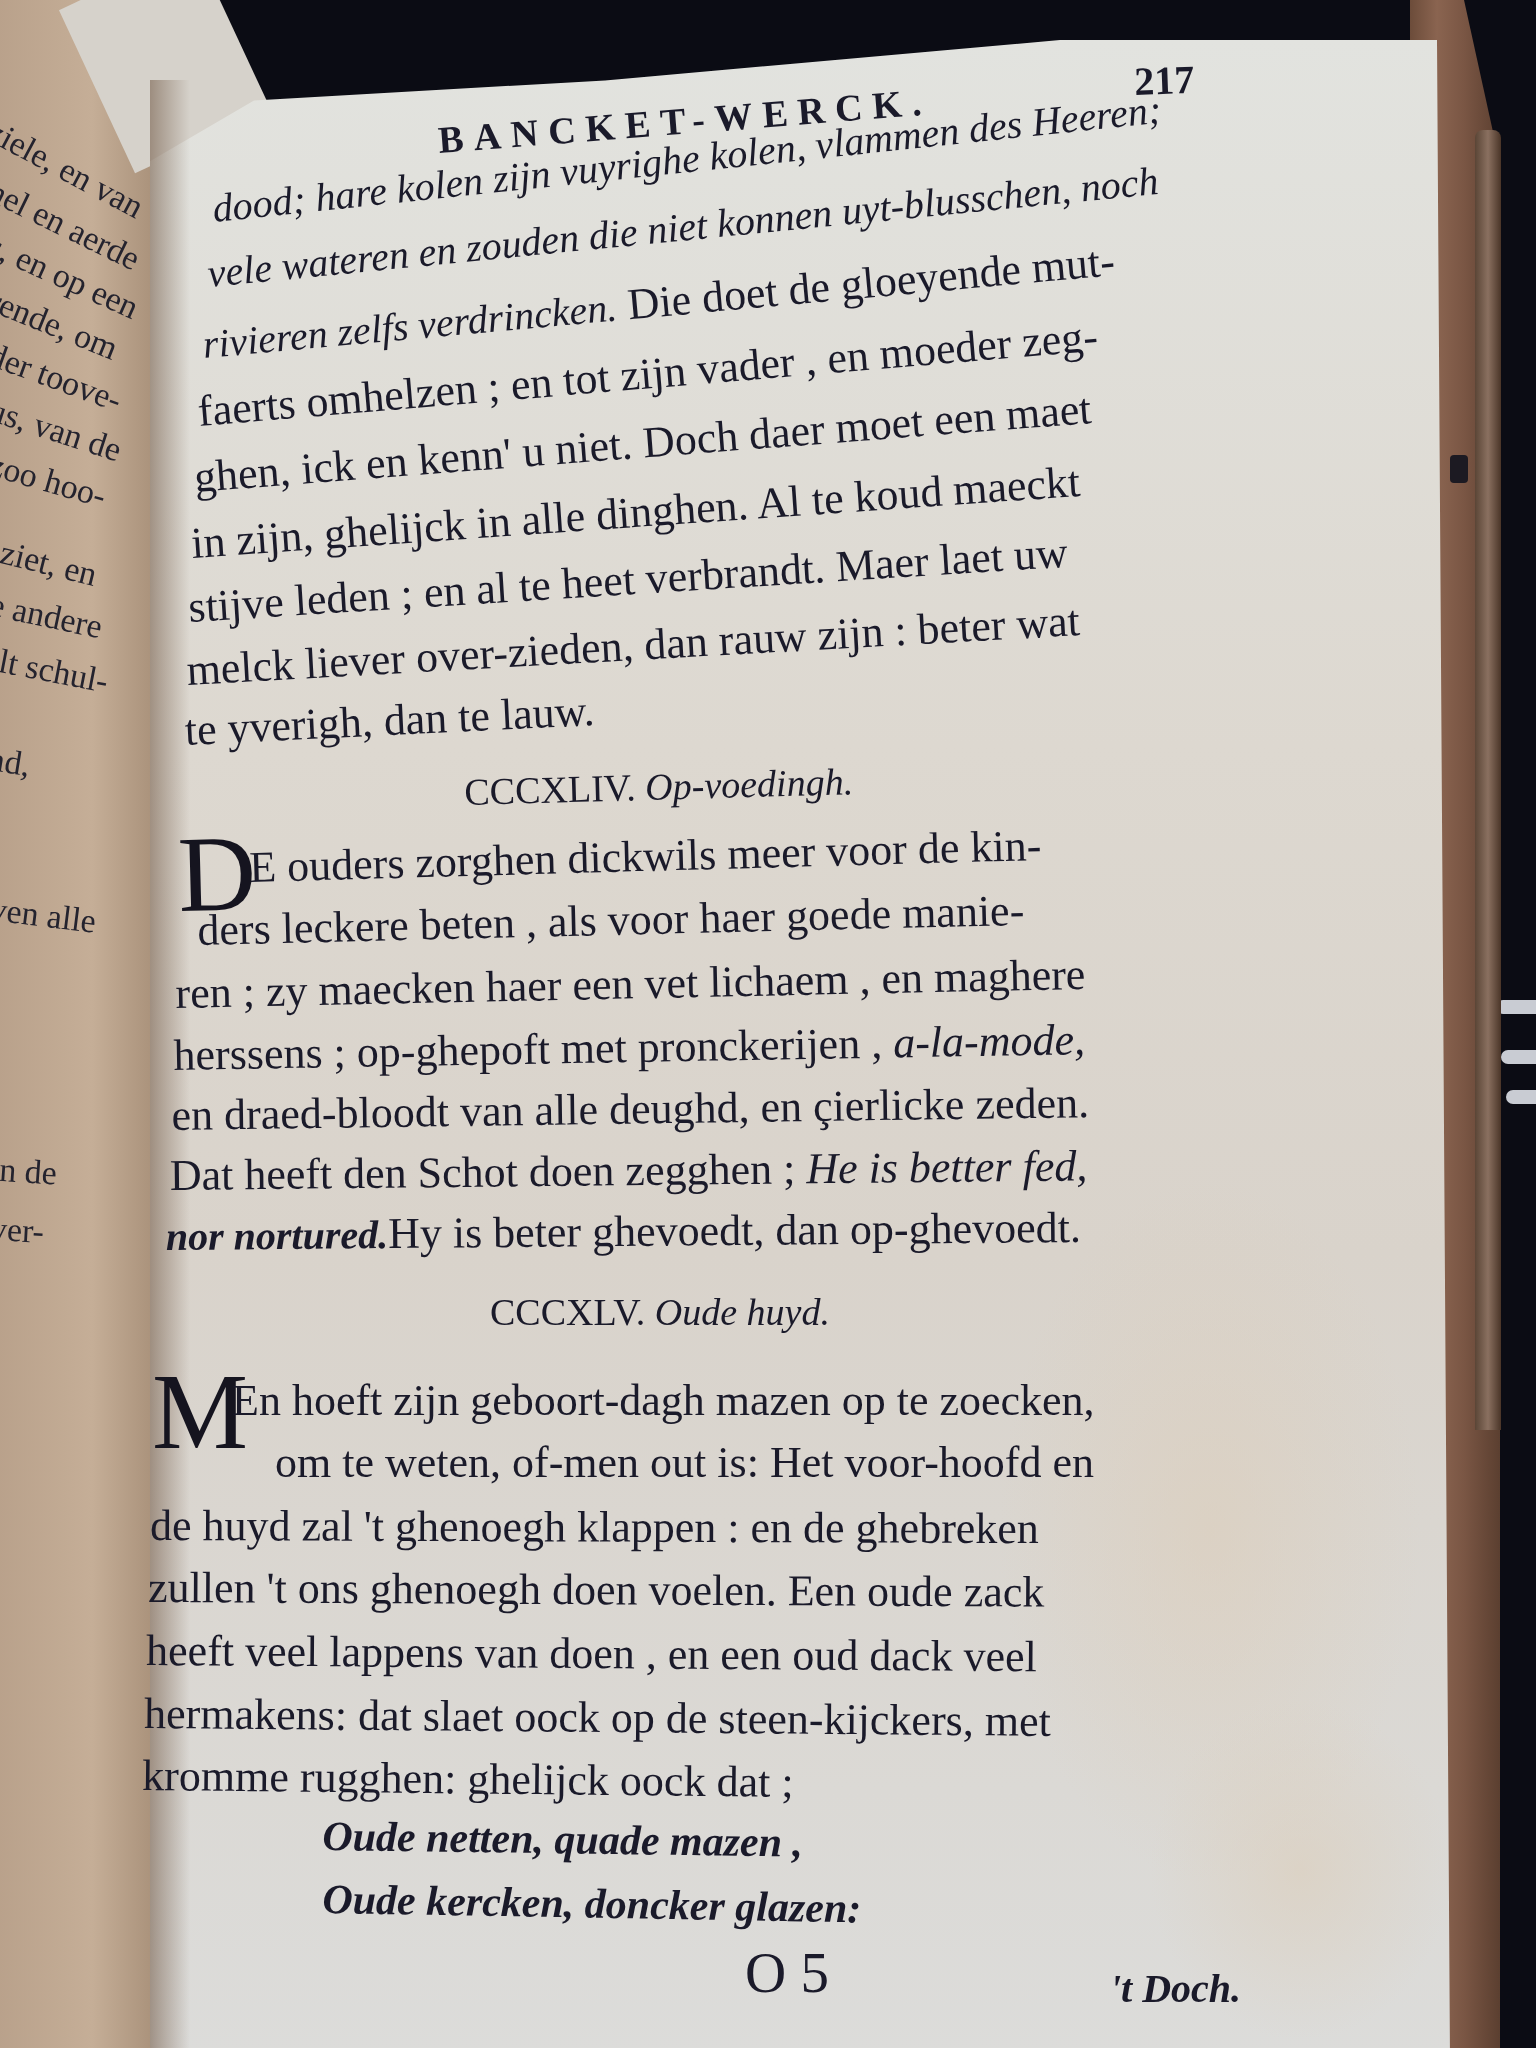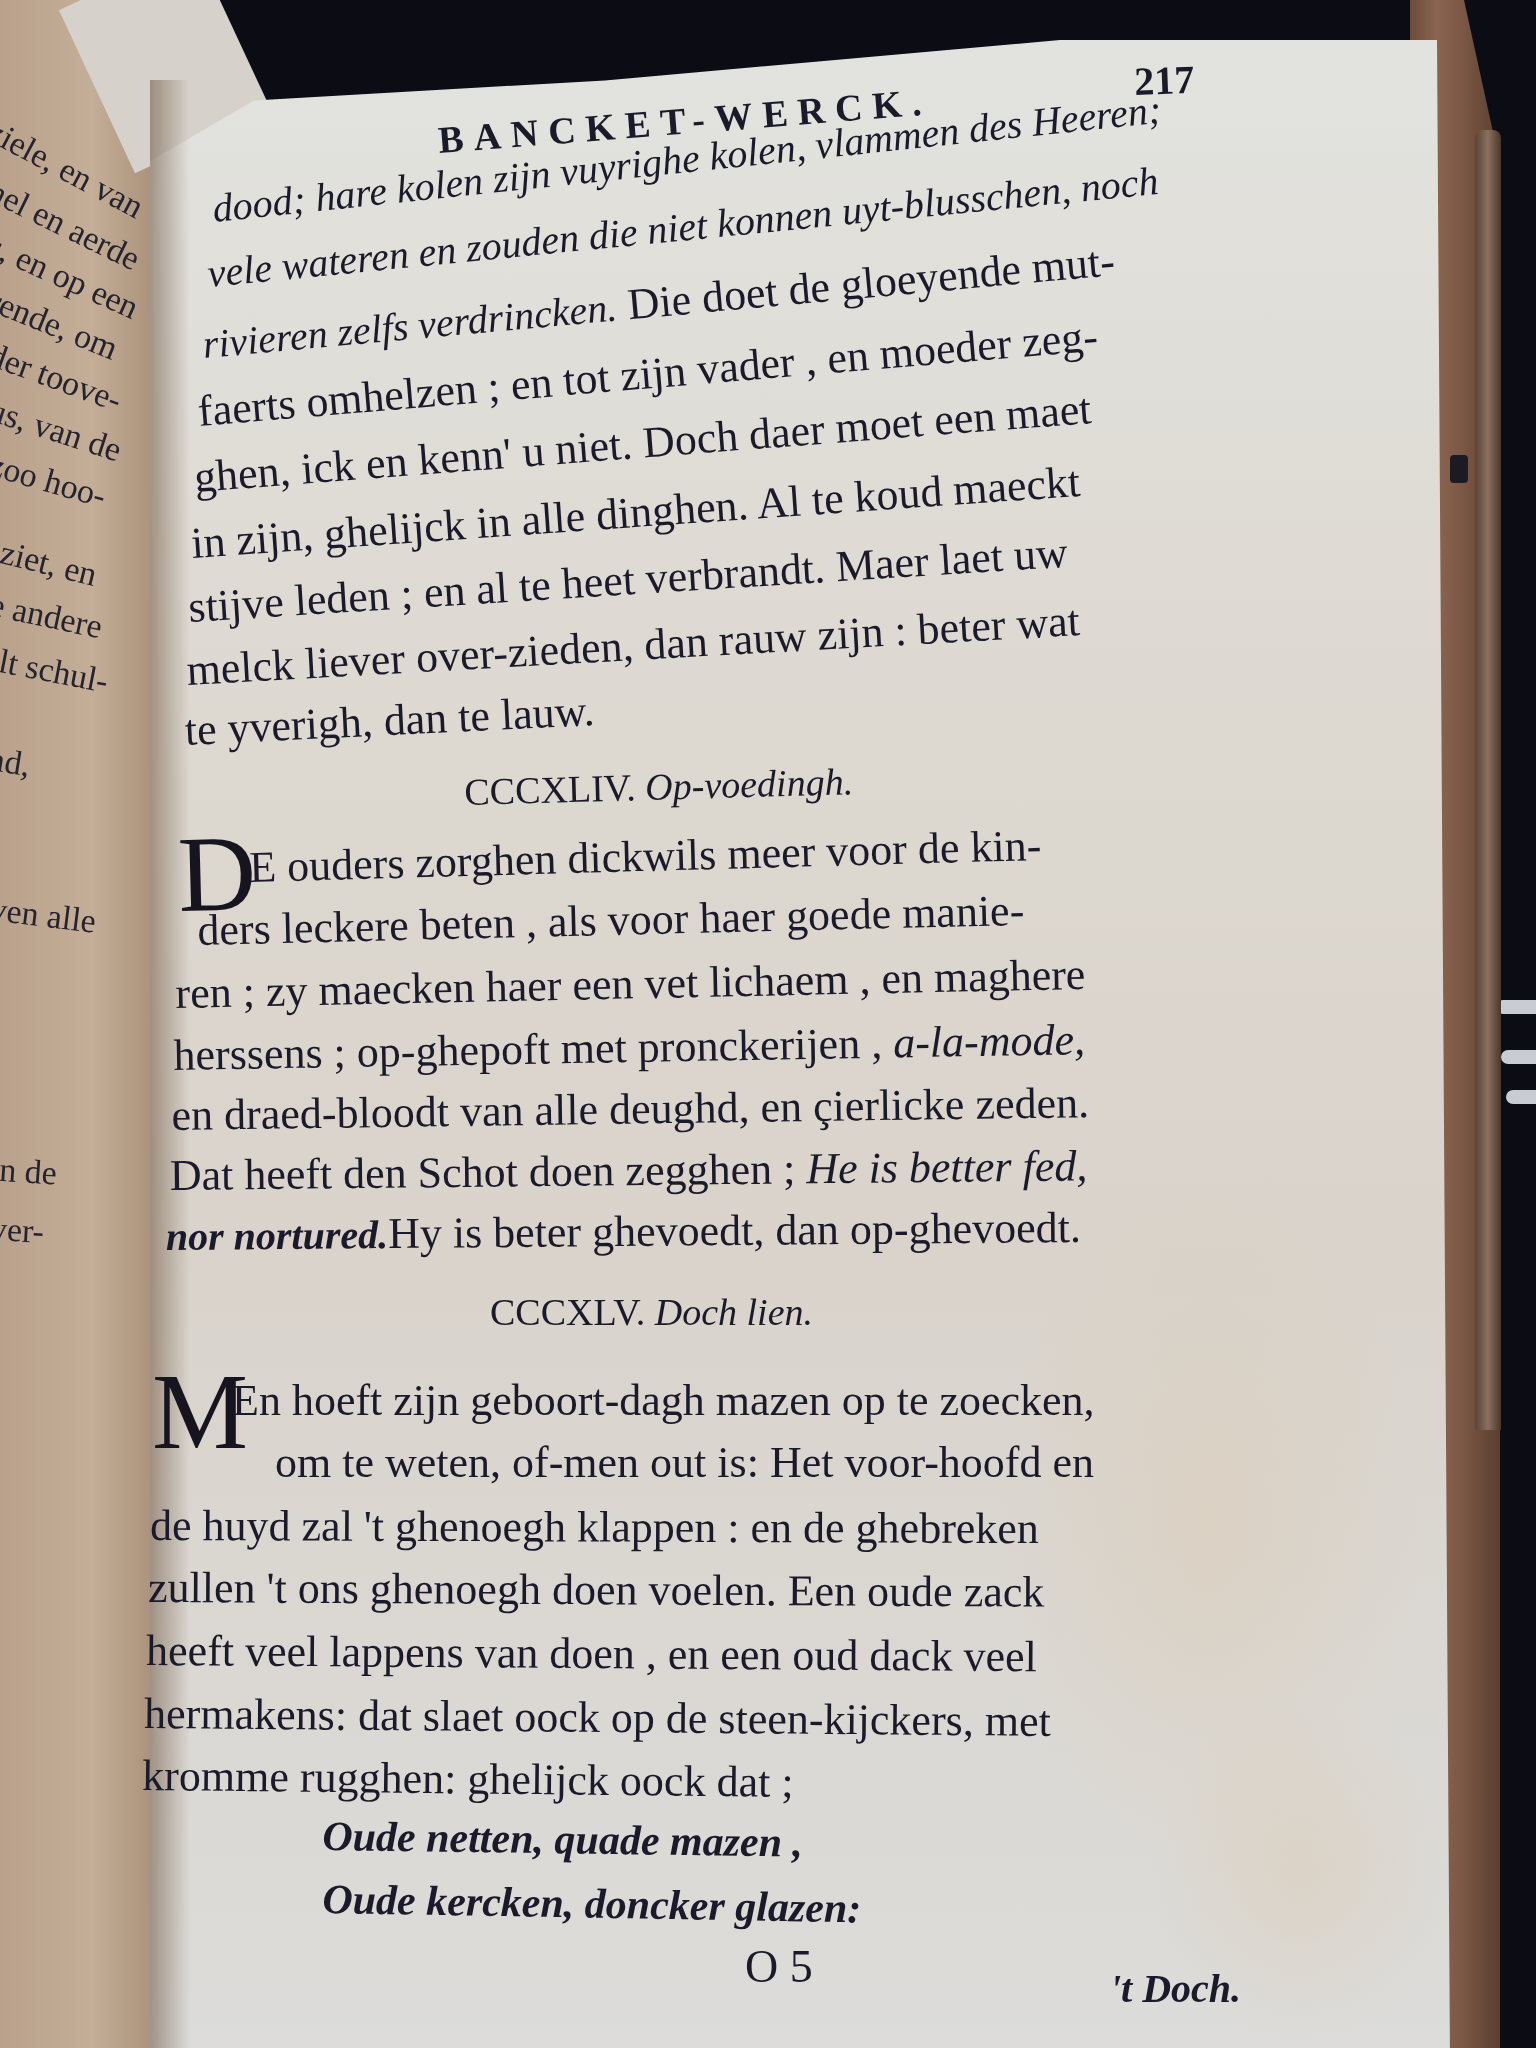--- a/index.html
+++ b/index.html
@@ -63,21 +63,21 @@
       transform-origin: left bottom;
     }
     .it { font-style: italic; }
     .running-head {
       font-size: 38px; letter-spacing: 10px; font-variant: small-caps; font-weight: bold;
     }
     .pageno { font-size: 40px; font-weight: bold; }
     .body { font-size: 44px; }
     .heading { font-size: 38px; }
     .dropcap { font-size: 108px; line-height: 1; position: absolute; color: #15141f; }
-    .sig { font-size: 46px; }
+    .sig { font-size: 57px; }
   </style>
 </head>
 <body>
 
 <div class="cable" style="top:1000px;width:60px;"></div>
 <div class="cable" style="top:1050px;width:55px;"></div>
 <div class="cable" style="top:1090px;width:50px;"></div>
 
 <div class="left-page"></div>
 <div class="left-page-top"></div>
@@ -145,21 +145,21 @@
     <span>Dat heeft den Schot doen zegghen  ;  </span><span class="it">He is better  fed,</span>
   </div>
   <div class="line body" style="left:166px;top:1210px;transform:rotate(-0.5deg);">
     <span class="it" style="font-weight:bold;font-size:40px;">nor nortured.</span><span>Hy is beter ghevoedt, dan op-ghevoedt.</span>
   </div>
 </div>
 
 <div>
   <div class="line heading" style="left:490px;top:1290px;transform:rotate(0deg);">
     <span>CCCXLV.</span>
-    <span class="it">Doch lien.</span>
+    <span class="it">Oude huyd.</span>
   </div>
   <div class="dropcap" style="left:152px;top:1358px;">M</div>
   <div class="line body" style="left:232px;top:1375px;">En hoeft zijn geboort-dagh mazen op te  zoecken,</div>
   <div class="line body" style="left:235px;top:1437px;margin-left:40px;">om te weten, of-men out is: Het voor-hoofd en</div>
   <div class="line body" style="left:150px;top:1500px;transform:rotate(0.2deg);">de huyd zal 't ghenoegh klappen  :  en de ghebreken</div>
   <div class="line body" style="left:148px;top:1562px;transform:rotate(0.3deg);">zullen 't ons ghenoegh doen voelen.  Een oude zack</div>
   <div class="line body" style="left:146px;top:1625px;transform:rotate(0.4deg);">heeft veel lappens van doen  ,  en een oud  dack veel</div>
   <div class="line body" style="left:144px;top:1688px;transform:rotate(0.5deg);">hermakens: dat slaet oock op de steen-kijckers, met</div>
   <div class="line body" style="left:142px;top:1750px;transform:rotate(0.6deg);">kromme rugghen: ghelijck oock dat ;</div>
   <div>

